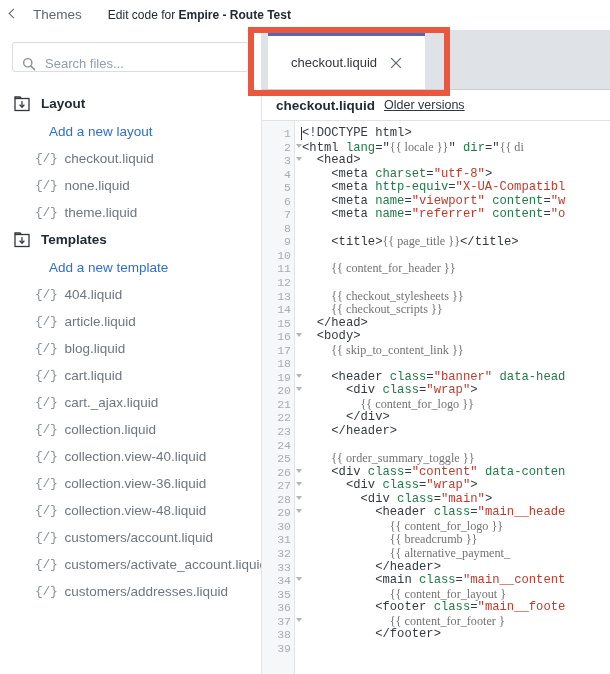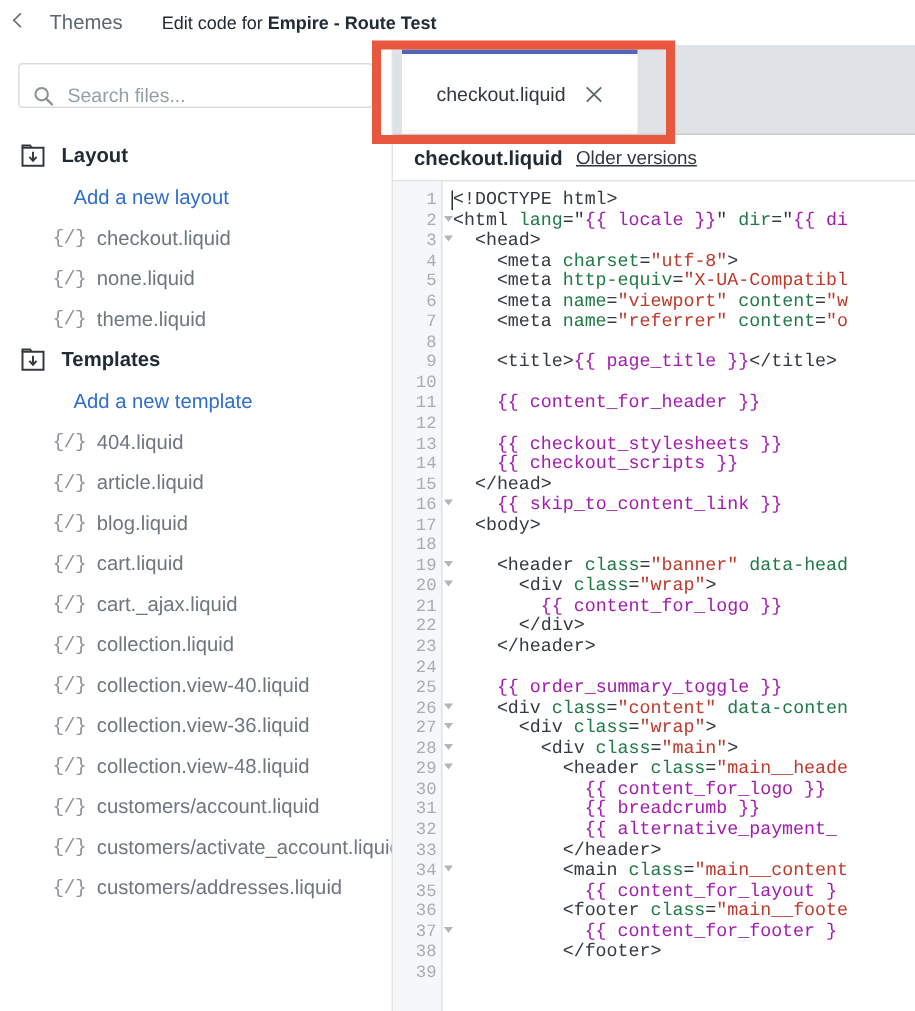--- a/index.html
+++ b/index.html
@@ -134,21 +134,21 @@
     position:relative;
   }
   .cl {
     height:13.55px; line-height:13.55px; white-space:pre;
     font-family:"Liberation Mono", monospace; font-size:12.2px;
     color:#333a40;
   }
   .t-tag { color:#333a40; }
   .t-attr { color:#1f7a46; }
   .t-str { color:#c0392b; }
-  .t-liq { color:#a21caf; }
+  .t-liq { color:#737373;font-family:Liberation Serif, serif; }
   .caret {
     position:absolute; left:6px; top:6px; width:1px; height:13px; background:#2c2f33;
   }
 
   
   .redbox {
     position:absolute; left:248px; top:27px; width:202px; height:69px;
     border:6px solid #e9573f; background:transparent;
     pointer-events:none; z-index:40;
   }
@@ -330,22 +330,22 @@
           <div class="cl"><span class="t-tag">    &lt;meta </span><span class="t-attr">name</span><span class="t-tag">=</span><span class="t-str">"viewport"</span><span class="t-tag"> </span><span class="t-attr">content</span><span class="t-tag">=</span><span class="t-str">"w</span></div>
           <div class="cl"><span class="t-tag">    &lt;meta </span><span class="t-attr">name</span><span class="t-tag">=</span><span class="t-str">"referrer"</span><span class="t-tag"> </span><span class="t-attr">content</span><span class="t-tag">=</span><span class="t-str">"o</span></div>
           <div class="cl">&nbsp;</div>
           <div class="cl"><span class="t-tag">    &lt;title&gt;</span><span class="t-liq">{{ page_title }}</span><span class="t-tag">&lt;/title&gt;</span></div>
           <div class="cl">&nbsp;</div>
           <div class="cl"><span class="t-tag">    </span><span class="t-liq">{{ content_for_header }}</span></div>
           <div class="cl">&nbsp;</div>
           <div class="cl"><span class="t-tag">    </span><span class="t-liq">{{ checkout_stylesheets }}</span></div>
           <div class="cl"><span class="t-tag">    </span><span class="t-liq">{{ checkout_scripts }}</span></div>
           <div class="cl"><span class="t-tag">  &lt;/head&gt;</span></div>
+          <div class="cl"><span class="t-tag">  &lt;body&gt;</span></div>
           <div class="cl"><span class="t-tag">    </span><span class="t-liq">{{ skip_to_content_link }}</span></div>
-          <div class="cl"><span class="t-tag">  &lt;body&gt;</span></div>
           <div class="cl">&nbsp;</div>
           <div class="cl"><span class="t-tag">    &lt;header </span><span class="t-attr">class</span><span class="t-tag">=</span><span class="t-str">"banner"</span><span class="t-tag"> </span><span class="t-attr">data-head</span></div>
           <div class="cl"><span class="t-tag">      &lt;div </span><span class="t-attr">class</span><span class="t-tag">=</span><span class="t-str">"wrap"</span><span class="t-tag">&gt;</span></div>
           <div class="cl"><span class="t-tag">        </span><span class="t-liq">{{ content_for_logo }}</span></div>
           <div class="cl"><span class="t-tag">      &lt;/div&gt;</span></div>
           <div class="cl"><span class="t-tag">    &lt;/header&gt;</span></div>
           <div class="cl">&nbsp;</div>
           <div class="cl"><span class="t-tag">    </span><span class="t-liq">{{ order_summary_toggle }}</span></div>
           <div class="cl"><span class="t-tag">    &lt;div </span><span class="t-attr">class</span><span class="t-tag">=</span><span class="t-str">"content"</span><span class="t-tag"> </span><span class="t-attr">data-conten</span></div>
           <div class="cl"><span class="t-tag">      &lt;div </span><span class="t-attr">class</span><span class="t-tag">=</span><span class="t-str">"wrap"</span><span class="t-tag">&gt;</span></div>

